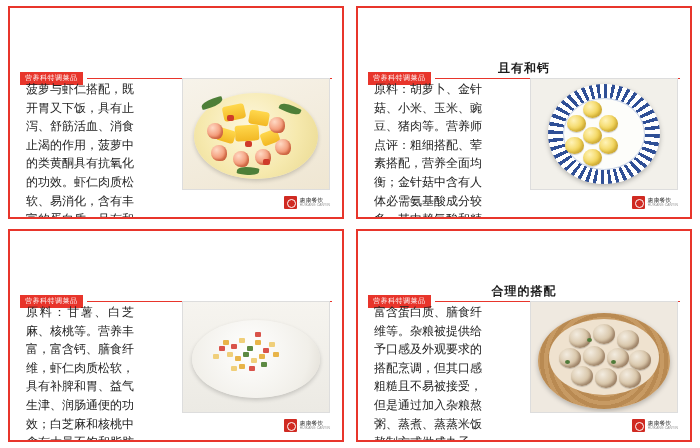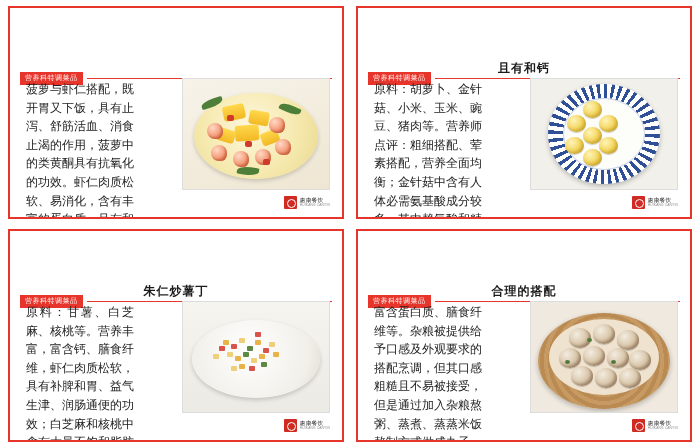--- a/index.html
+++ b/index.html
@@ -297,21 +297,20 @@
           <div class="logo-en">HUIKANG CANYIN</div>
         </div>
       </div>
     </div>
 
     <div class="slide">
       <div class="banner">
         <div class="banner-tag">营养科特调菜品</div>
         <div class="banner-rule"></div>
       </div>
-      <div class="slide-title">朱仁炒薯丁</div>
       <div class="slide-body">原料：甘薯、白芝麻、核桃等。营养丰富，富含钙、膳食纤维，虾仁肉质松软，具有补脾和胃、益气生津、润肠通便的功效；白芝麻和核桃中含有大量不饱和脂肪酸，乌发益智，是儿童不可多得的美味佳肴。</div>
 
       <div class="photo">
         <div class="dish d3">
           <div class="plate"></div>
           <div class="dice" style="left:40px; top:38px; background:#e8b449;"></div>
           <div class="dice" style="left:48px; top:42px; background:#d9534a;"></div>
           <div class="dice" style="left:56px; top:36px; background:#f0cf7a;"></div>
           <div class="dice" style="left:64px; top:44px; background:#5d8a43;"></div>
           <div class="dice" style="left:72px; top:38px; background:#e8b449;"></div>

